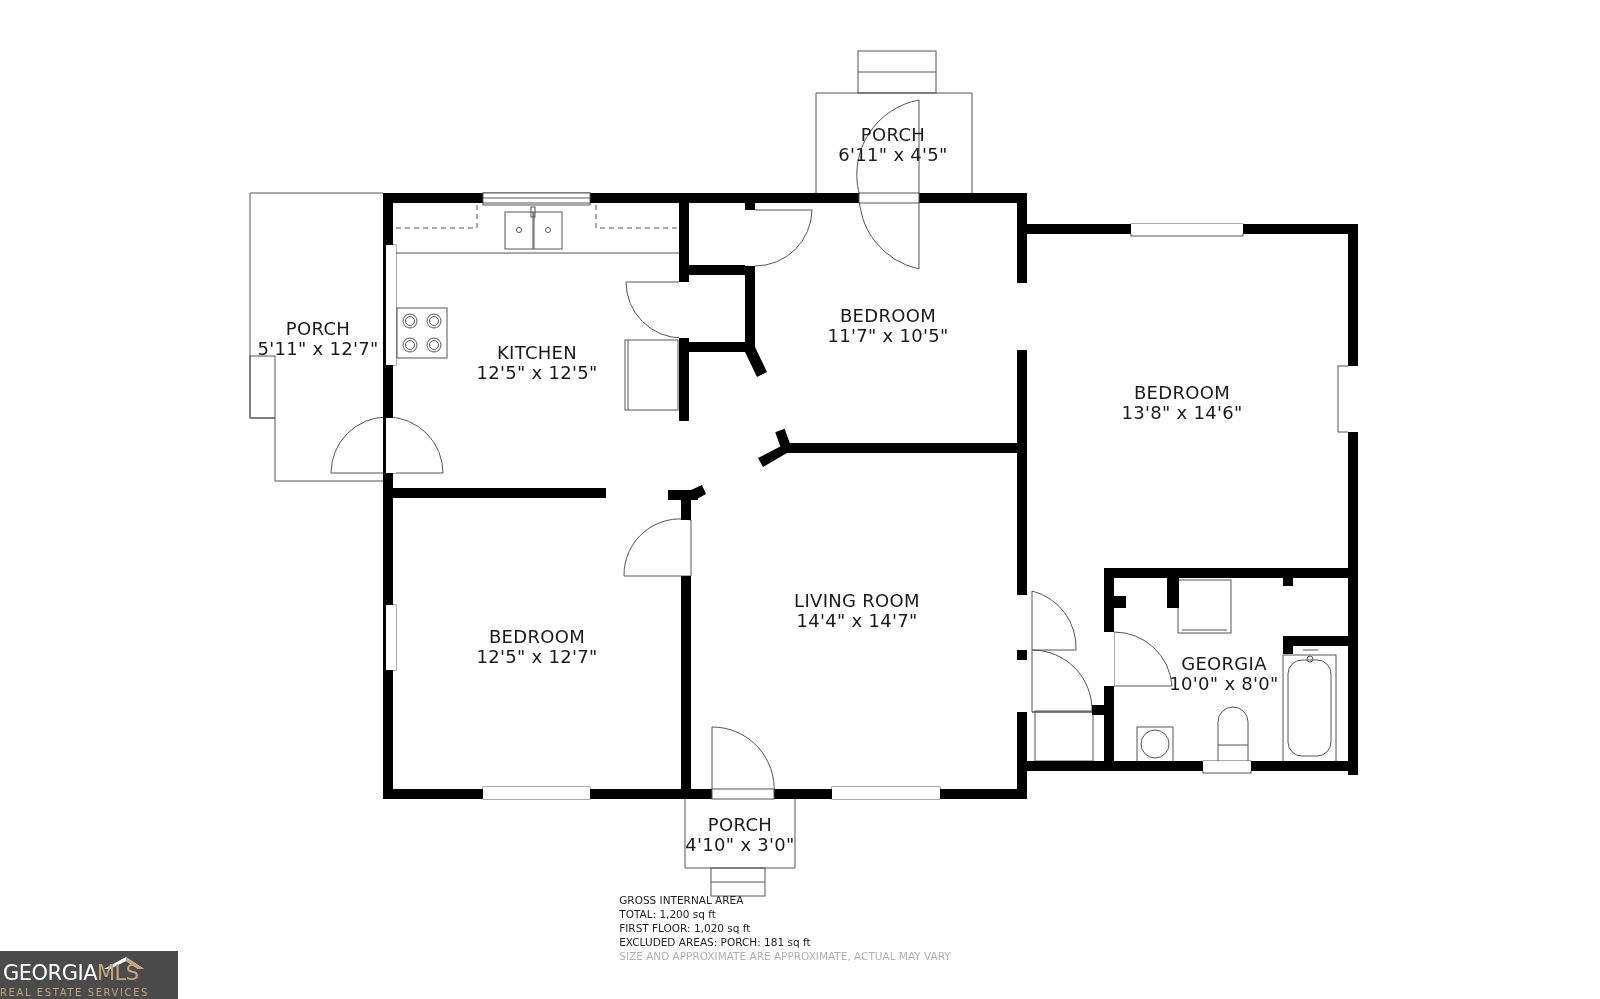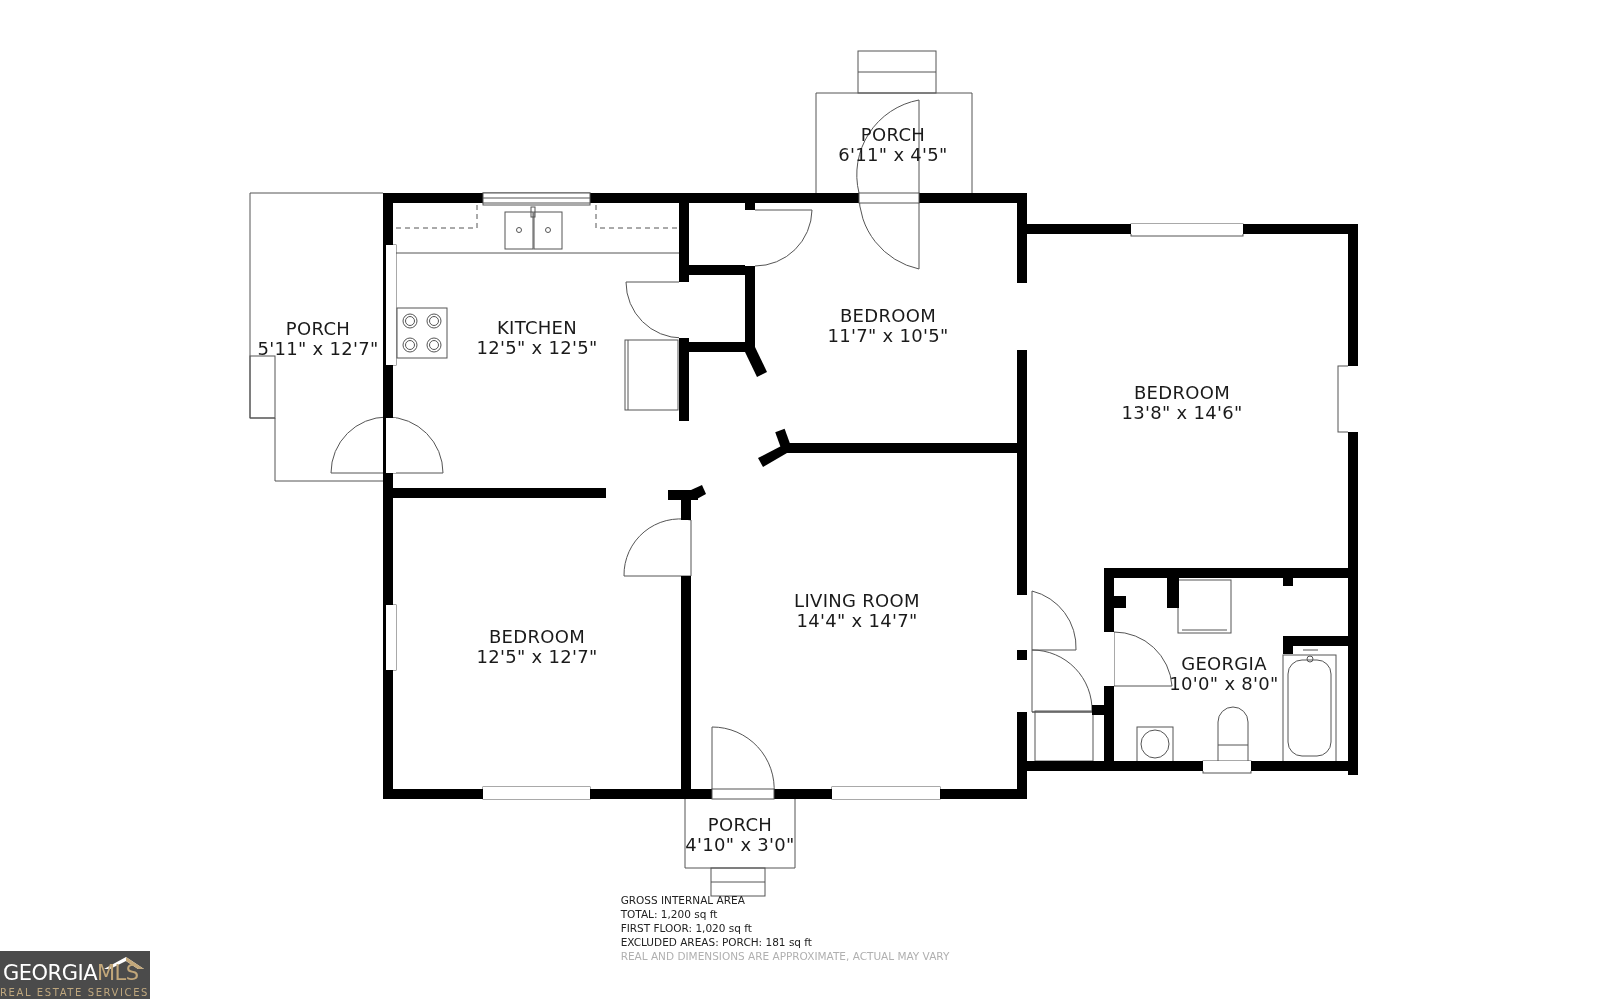--- a/index.html
+++ b/index.html
@@ -2,21 +2,21 @@
 <html><head>
   <meta charset="utf-8">
   <style>
     html, body { margin: 0; padding: 0; background: #ffffff; }
     body { width: 1600px; height: 999px; position: relative; overflow: hidden; font-family: "DejaVu Sans", sans-serif; }
     #plan { position: absolute; left: 0; top: 0; width: 1600px; height: 999px; }
     .label { position: absolute; text-align: center; color: #1a1a1a; font-family: "DejaVu Sans", sans-serif; font-size: 18px; line-height: 20px; white-space: nowrap; transform: translateX(-50%); }
     .label span { display: block; letter-spacing: 0.3px; }
     .footer { position: absolute; left: 785px; top: 893px; transform: translateX(-50%); font-family: "DejaVu Sans", sans-serif; font-size: 10.5px; line-height: 14px; color: #222; white-space: nowrap; }
     .footer .disclaimer { color: #b0b0b0; }
-    .logo { position: absolute; left: 0; top: 951px; width: 150px; height: 48px; background: #4b4b4b; }
+    .logo { position: absolute; left: 0; top: 951px; width: 150px; height: 48px; background: #4b4b4b; padding-left: 28px; }
     .logo .brand { position: absolute; left: 3px; top: 10px; font-family: "DejaVu Sans", sans-serif; font-size: 21px; letter-spacing: -0.5px; line-height: 24px; }
     .logo .brand .g { color: #ffffff; }
     .logo .brand .m { color: #c2a77a; }
     .logo .tag { position: absolute; left: 0; width: 150px; top: 36px; text-align: left; font-family: "DejaVu Sans", sans-serif; font-size: 10px; letter-spacing: 1.6px; color: #bfa77e; }
     .logo .roof { position: absolute; left: 104px; top: 4px; }
   </style>
 </head>
 <body>
 
 <svg id="plan" viewBox="0 0 1600 999" xmlns="http://www.w3.org/2000/svg">
@@ -172,21 +172,21 @@
   <rect x="483" y="193" width="107" height="10" fill="#fff" stroke="#555" stroke-width="1"></rect>
   <line x1="483" y1="198" x2="590" y2="198" stroke="#555"></line>
   <rect x="859" y="193" width="60" height="10" fill="#fff" stroke="#555" stroke-width="1"></rect>
   <rect x="712" y="789" width="62" height="10" fill="#fff" stroke="#555" stroke-width="1"></rect>
 </svg>
 
 <div class="label" style="left:318px; top:319px;">
   <span>PORCH</span>
   <span>5'11" x 12'7"</span>
 </div>
-<div class="label" style="left:537px; top:318px;">
+<div class="label" style="left:537px; top:343px;">
   <span>KITCHEN</span>
   <span>12'5" x 12'5"</span>
 </div>
 <div class="label" style="left:893px; top:125px;">
   <span>PORCH</span>
   <span>6'11" x 4'5"</span>
 </div>
 <div class="label" style="left:888px; top:306px;">
   <span>BEDROOM</span>
   <span>11'7" x 10'5"</span>
@@ -210,21 +210,21 @@
 <div class="label" style="left:740px; top:815px;">
   <span>PORCH</span>
   <span>4'10" x 3'0"</span>
 </div>
 
 <div class="footer">
   <div>GROSS INTERNAL AREA</div>
   <div>TOTAL: 1,200 sq ft</div>
   <div>FIRST FLOOR: 1,020 sq ft</div>
   <div>EXCLUDED AREAS: PORCH: 181 sq ft</div>
-  <div class="disclaimer">REAL AND DIMENSIONS ARE APPROXIMATE, ACTUAL MAY VARY</div>
+  <div class="disclaimer">SIZE AND APPROXIMATE ARE APPROXIMATE, ACTUAL MAY VARY</div>
 </div>
 
 <div class="logo">
   <svg class="roof" width="40" height="16" viewBox="0 0 40 16">
     <polygon points="0,14 22,2 40,14 34,14 22,6 6,14" fill="#ffffff"></polygon>
     <polygon points="22,2 40,14 34,14 22,6" fill="#c2a77a"></polygon>
   </svg>
   <div class="brand">
     <span class="g">GEORGIA</span><span class="m">MLS</span>
   </div>

